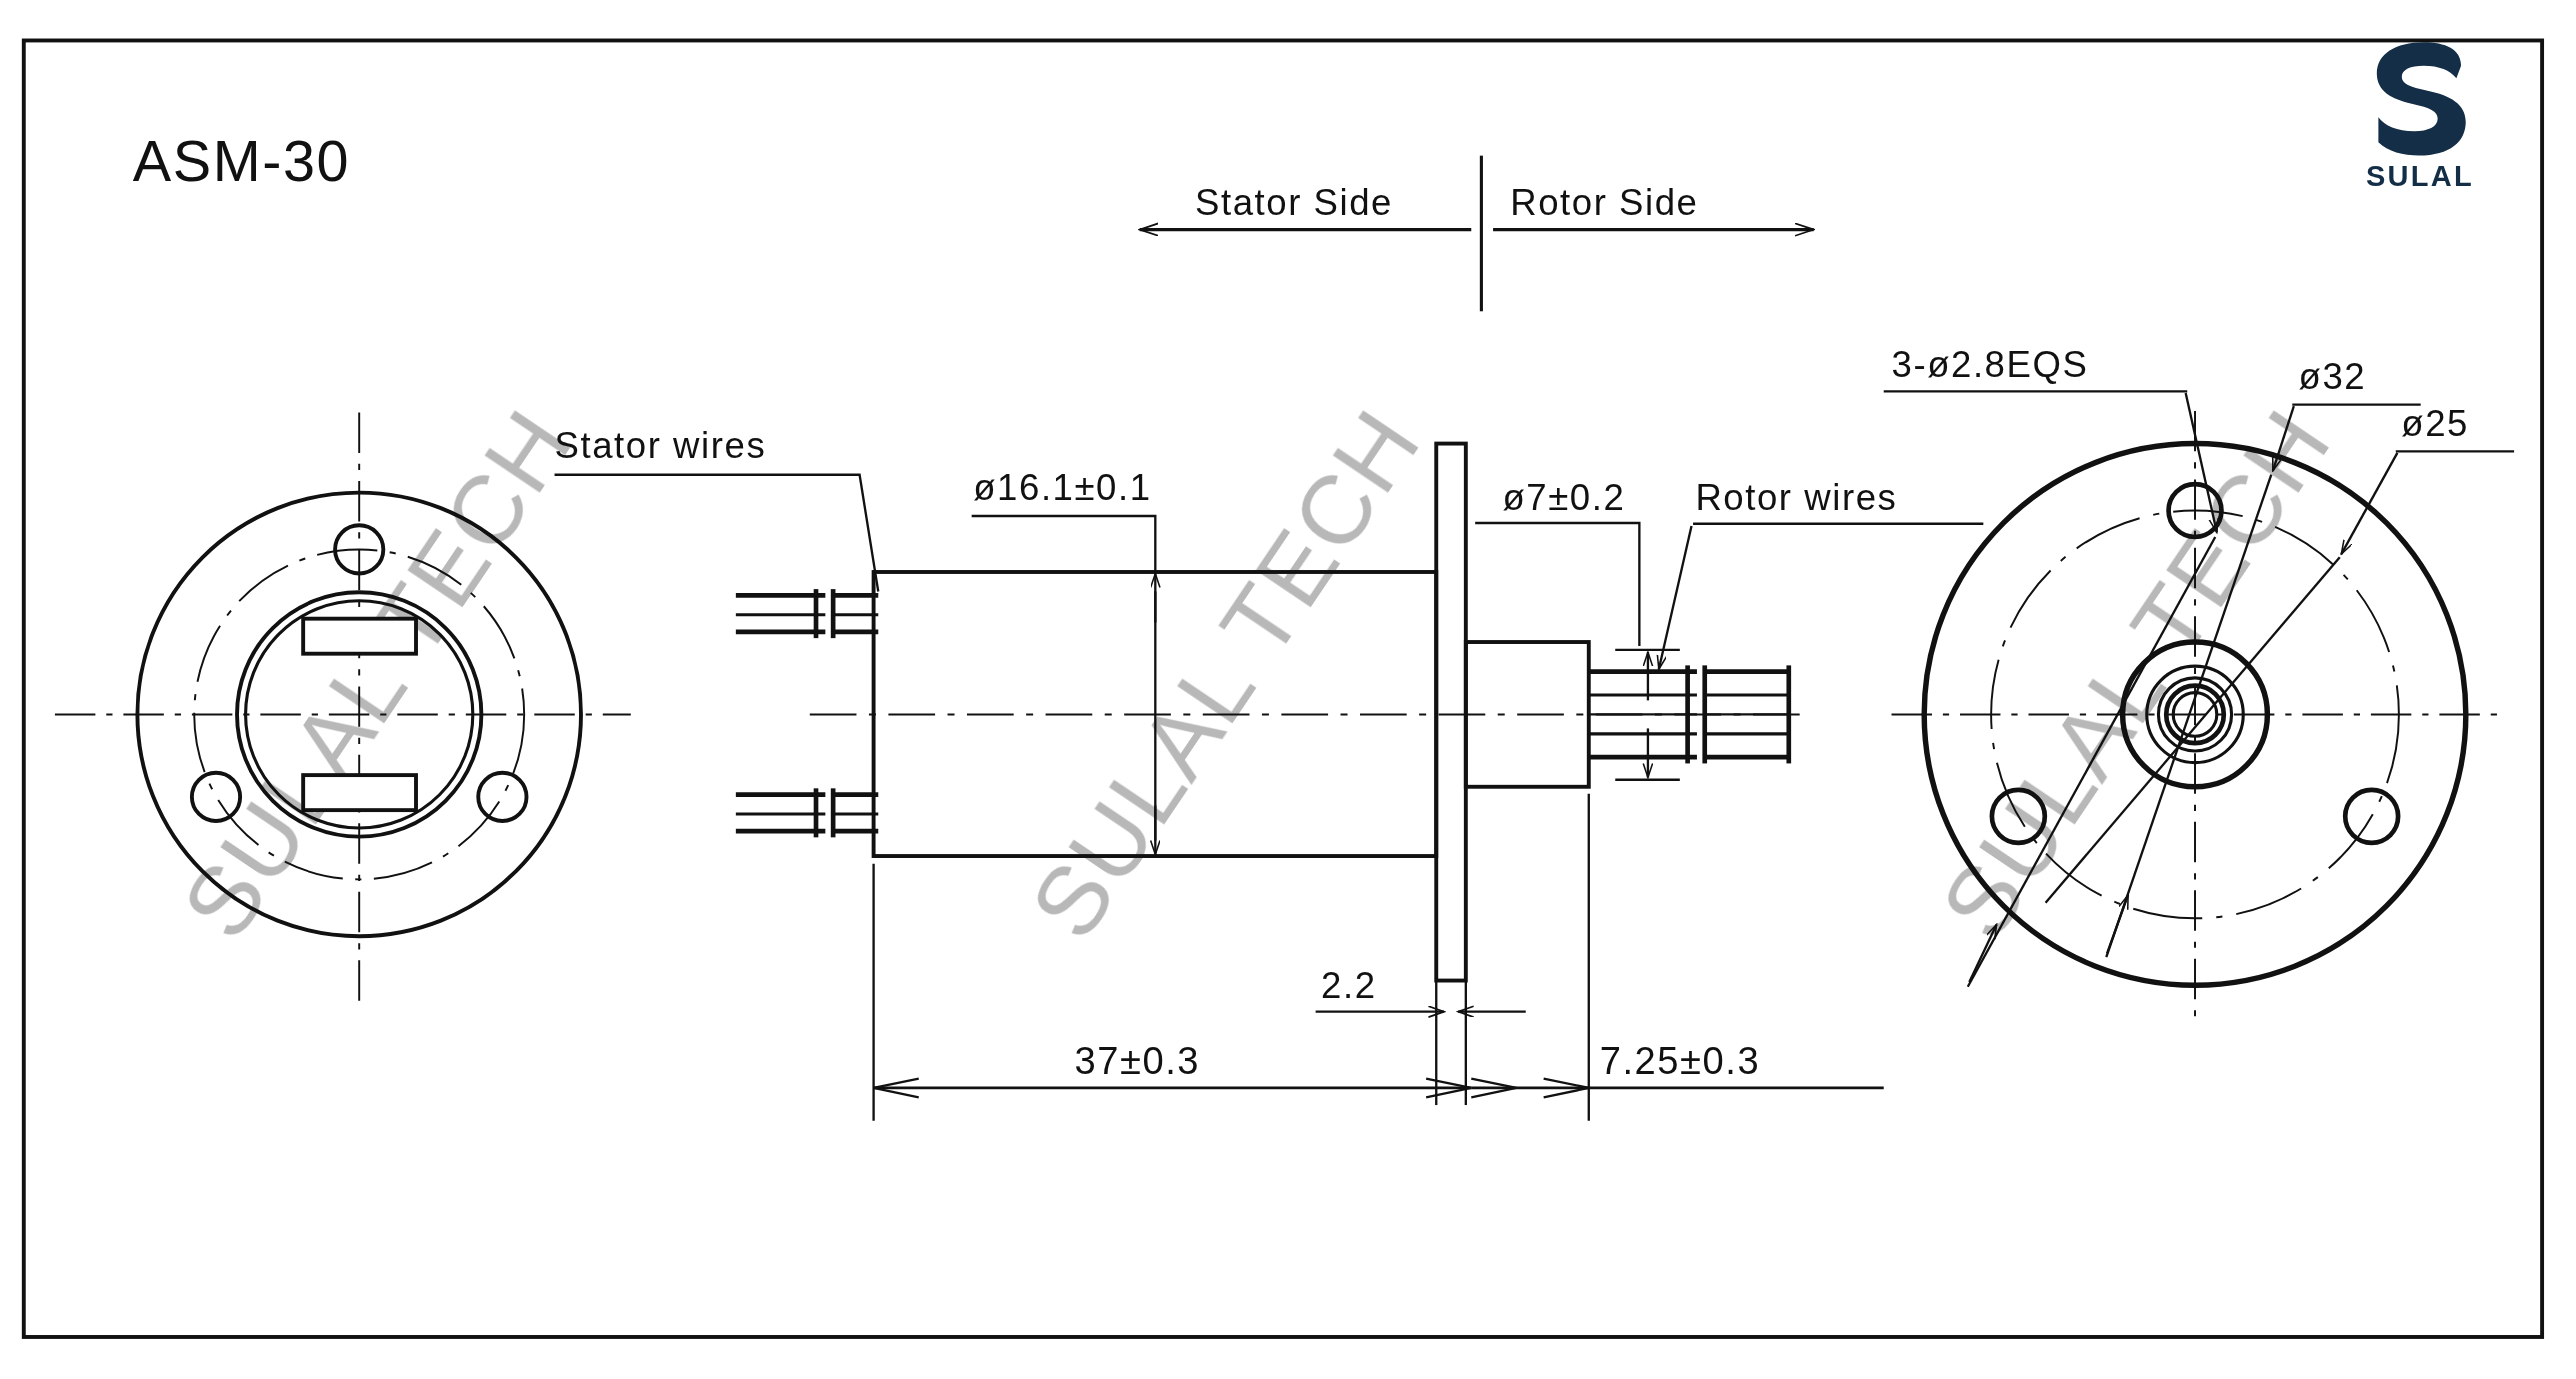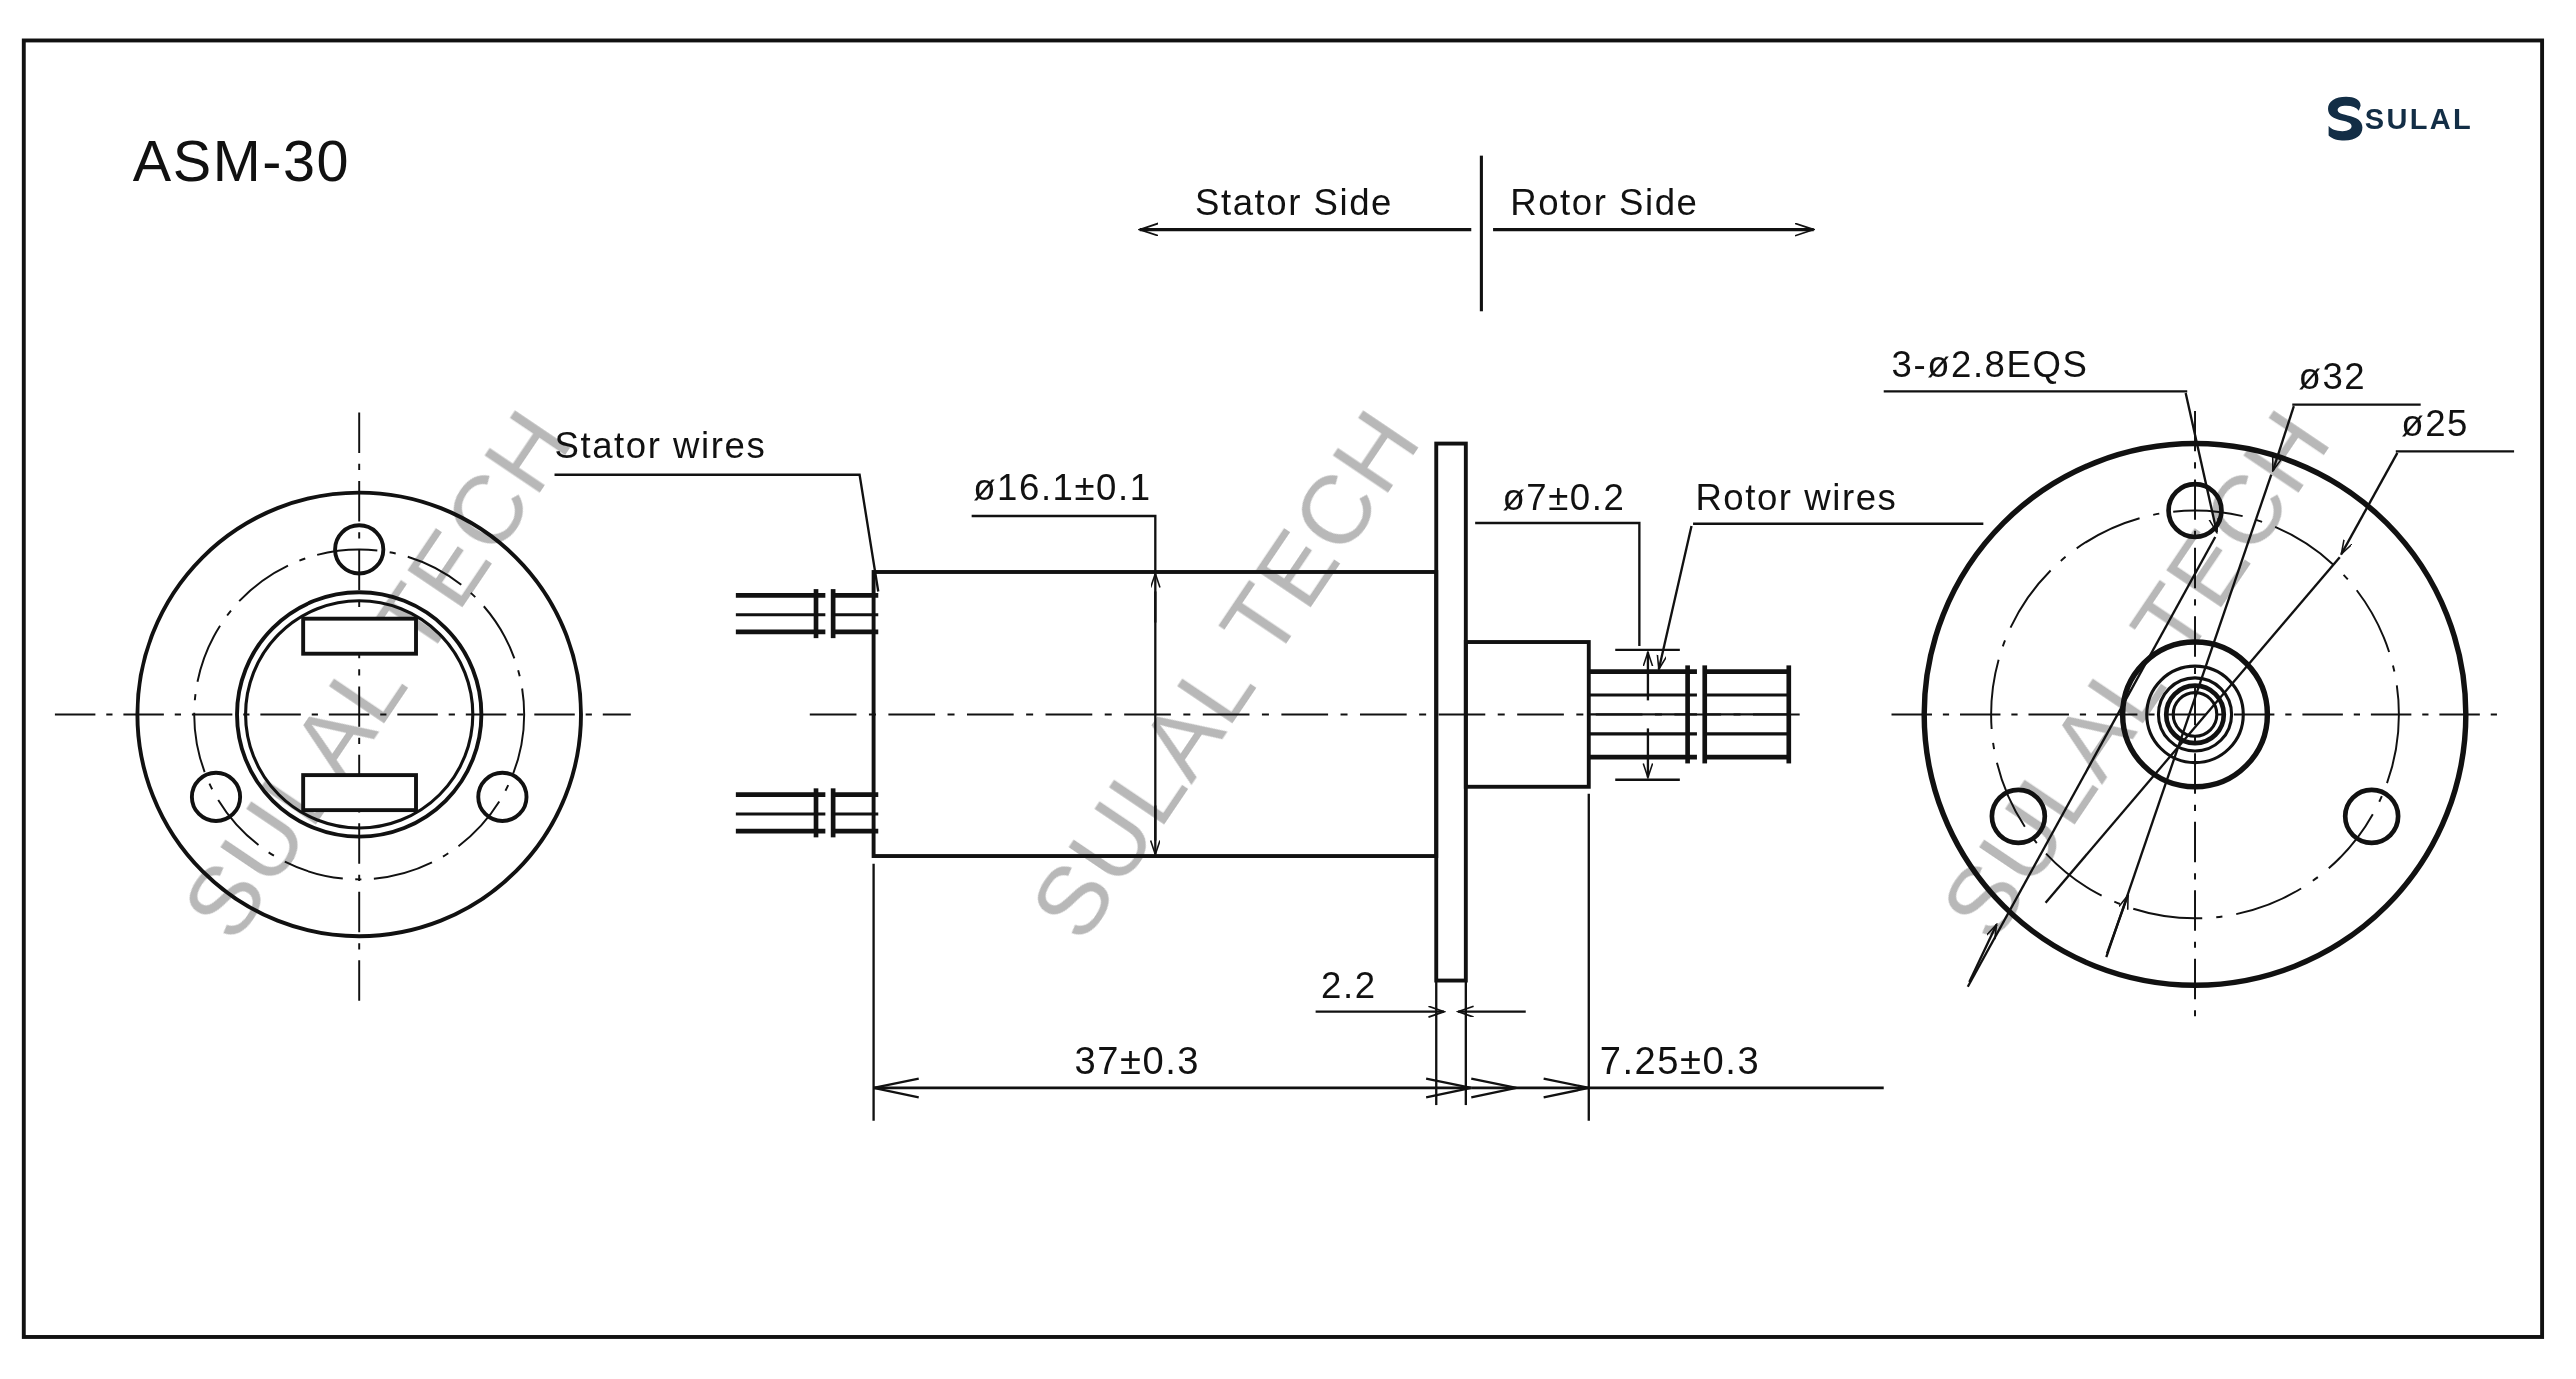--- a/index.html
+++ b/index.html
@@ -2,22 +2,22 @@
 <html style="font-size:12.5px"><head>
 <meta charset="utf-8">
 <style>
   html,body{margin:0;padding:0;background:#ffffff;}
   body{width:2576px;height:1379px;overflow:hidden;
        font-family:"Liberation Sans", sans-serif;}
   #sheet{position:relative;width:2576px;height:1379px;background:#fff;}
   svg{display:block;}
   .cad-text{font-family:"Liberation Sans", sans-serif;fill:#111;
             letter-spacing:2px;}
-  .logo-wrap{position:absolute;right:103px;top:40px;width:148px;height:156px;
-             display:flex;flex-direction:row;align-items:center;
+  .logo-wrap{position:absolute;right:82px;top:40px;width:148px;height:156px;
+             display:flex;flex-direction:column;align-items:center;
              justify-content:flex-start;}
   .logo-name{font-family:"Liberation Sans", sans-serif;font-weight:bold;
              font-size:29px;letter-spacing:2.3px;color:#132e46;margin-top:3.1px;}
 </style>
 </head>
 <body>
 
 <div id="sheet">
 
   <svg width="2576" height="1379" viewBox="0 0 3309 1772">

